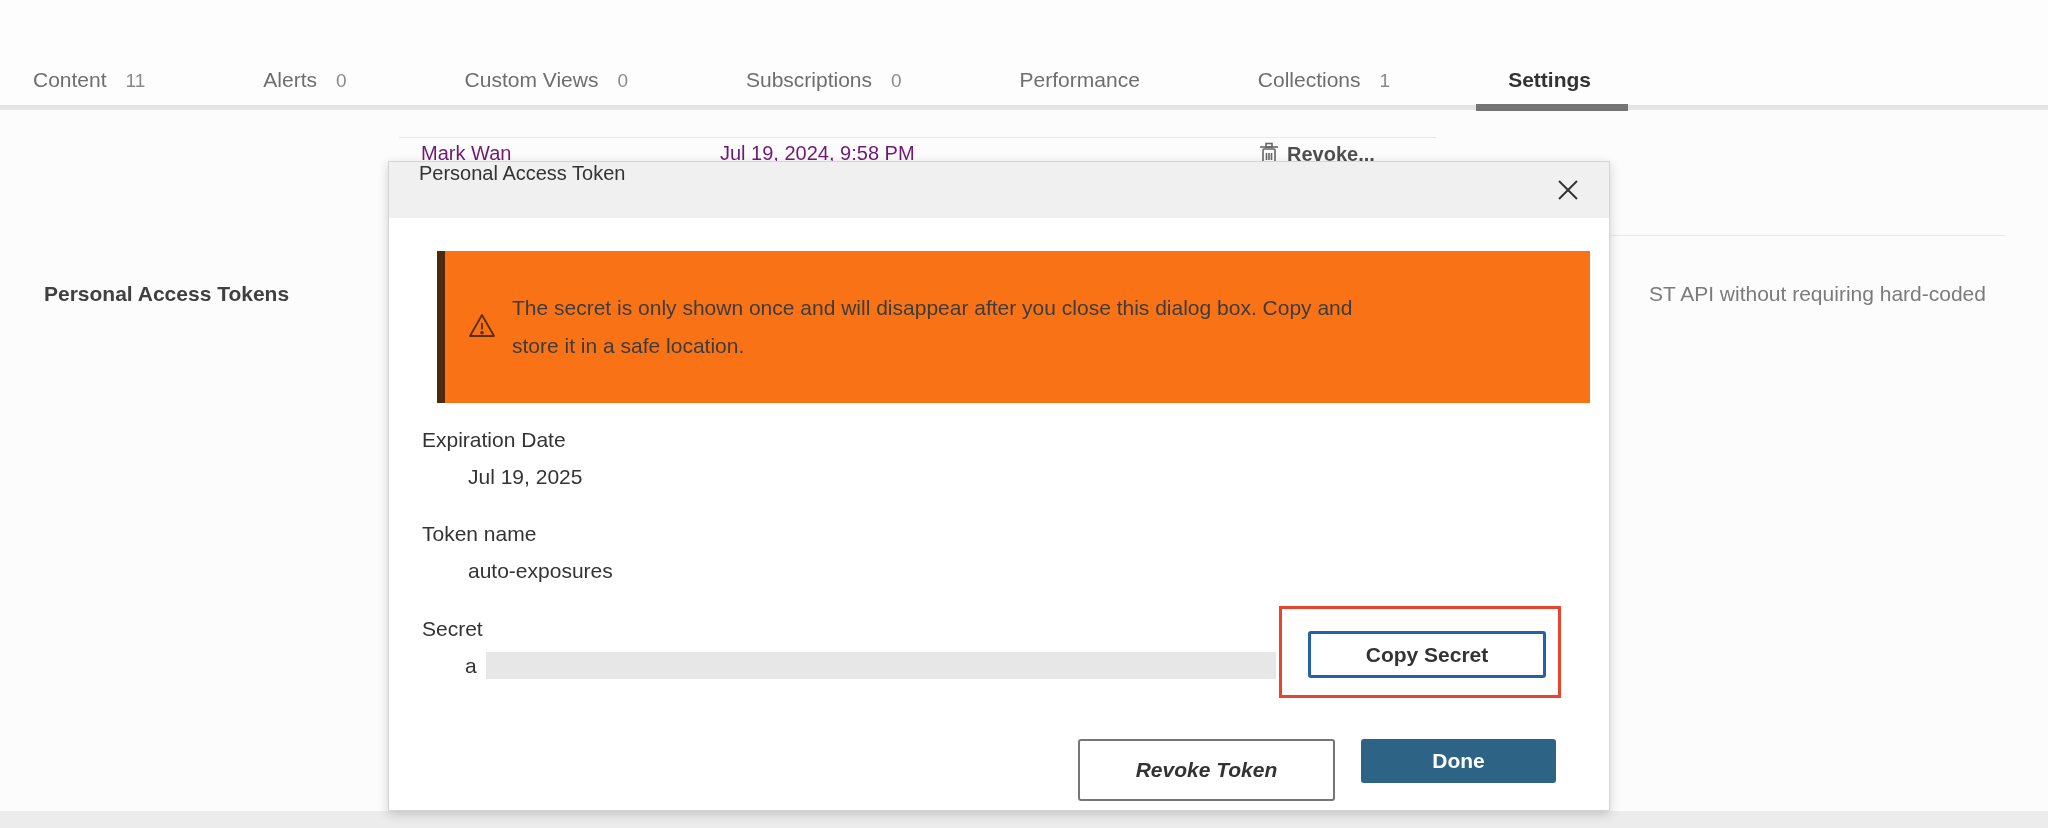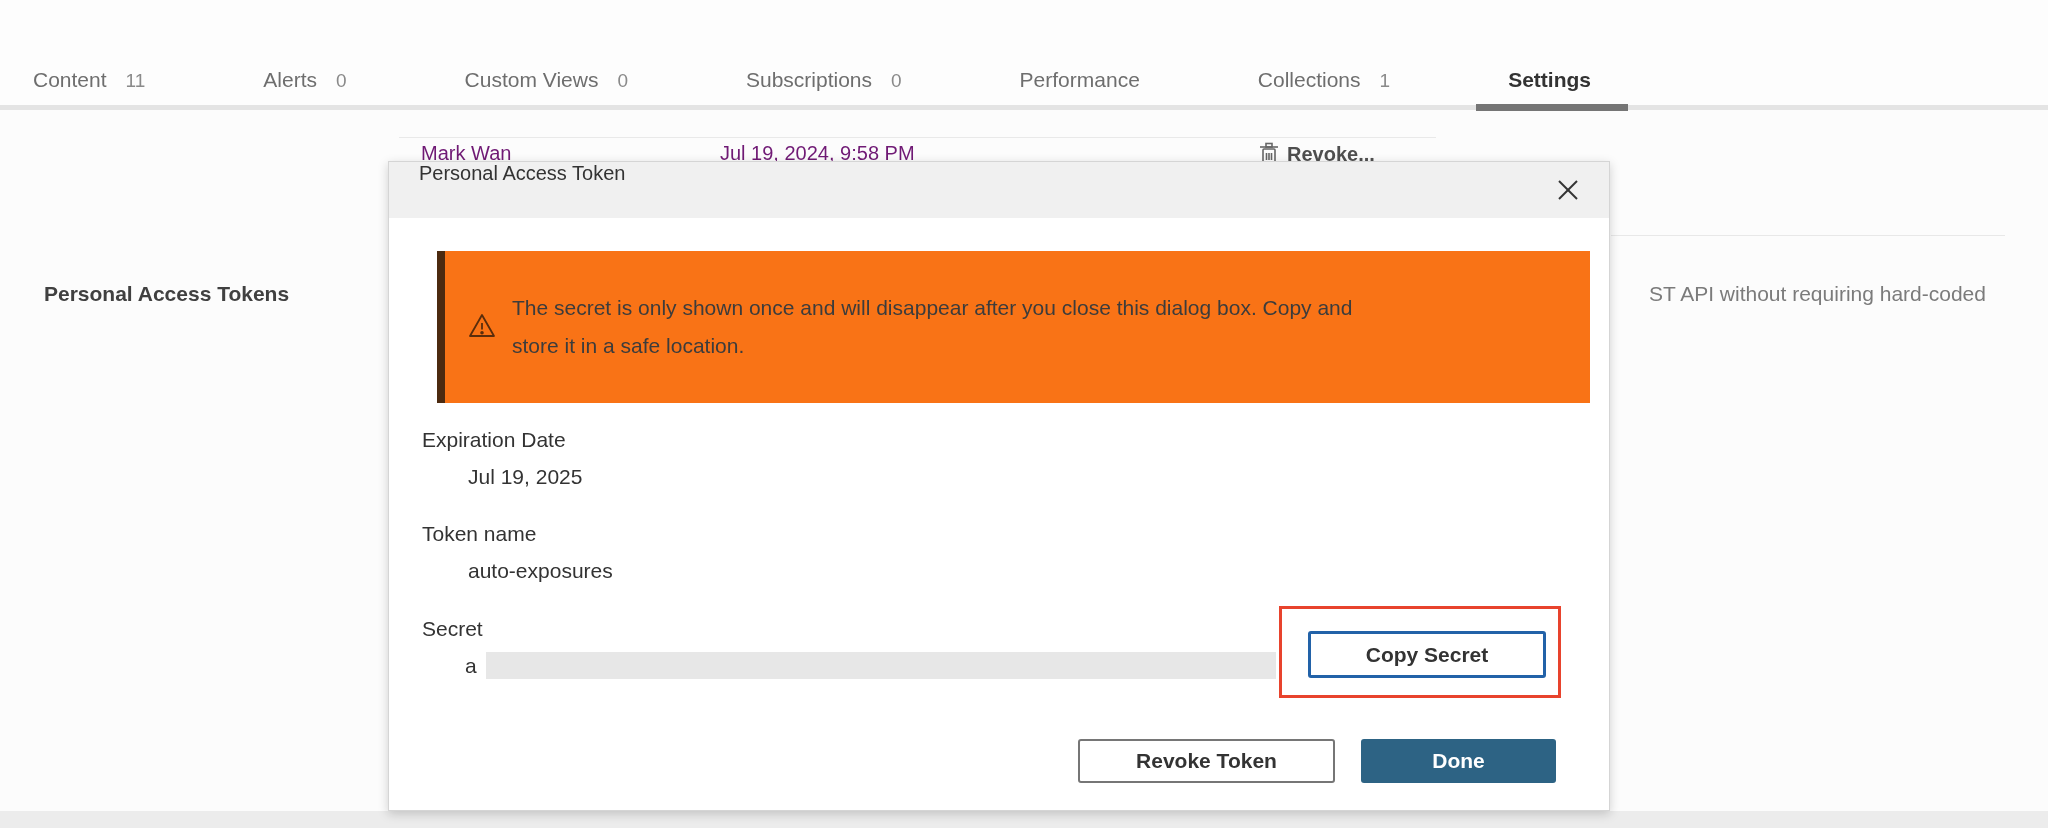--- a/index.html
+++ b/index.html
@@ -59,23 +59,23 @@
   .lbl-secret{ top:455px; }  .val-secret{ top:490px; left:56px; display:flex; align-items:center; }
   .secret-char { font-size:21px; color:#333; }
   .secret-mask { margin-left:9px; width:790px; height:27px; background:#e7e7e7; }
 
   .copy-btn { position:absolute; left:919px; top:469px; width:238px; height:47px; background:#fff;
               border:3px solid #2262a8; border-radius:3px; font-family:inherit; font-size:21px;
               font-weight:700; color:#333; cursor:pointer; }
   .annotation-rect { position:absolute; left:890px; top:444px; width:282px; height:92px;
                      border:3px solid #e8432d; pointer-events:none; }
 
-  .revoke-btn { position:absolute; left:689px; top:577px; width:257px; height:44px; background:#fff;
+  .revoke-btn { position:absolute; left:689px; top:577px; width:257px; height:62px; background:#fff;
                 border:2px solid #767676; border-radius:3px; font-family:inherit; font-size:21px;
-                font-weight:700; color:#333; cursor:pointer; }
+                font-weight:700; color:#333; cursor:pointer;font-style:italic; }
   .done-btn { position:absolute; left:972px; top:577px; width:195px; height:44px; background:#2d6384;
               border:none; border-radius:3px; font-family:inherit; font-size:21px; font-weight:700;
               color:#fff; cursor:pointer; }
 </style>
 </head>
 <body>
 
 <div class="screen">
 
   <nav class="tabbar">

